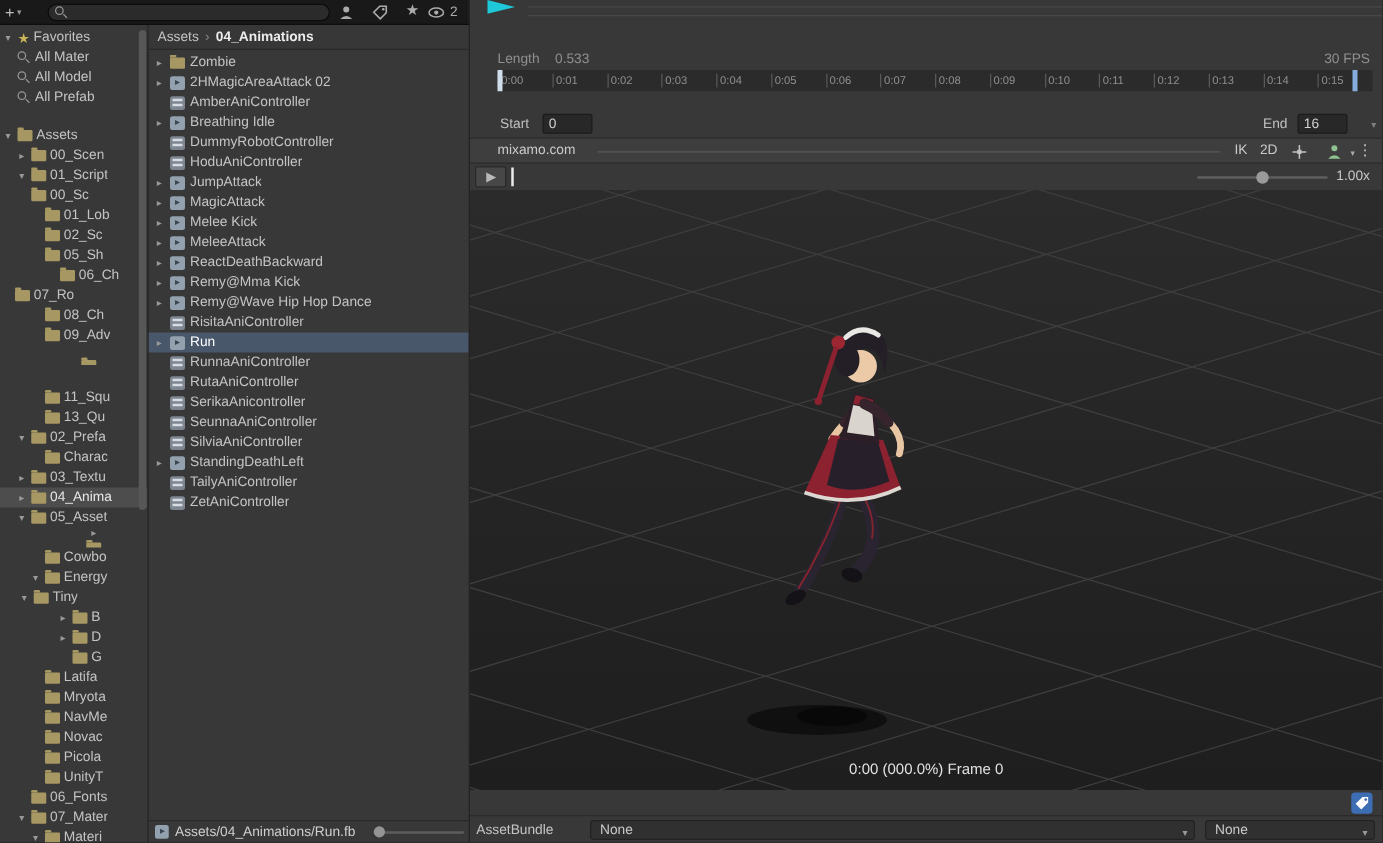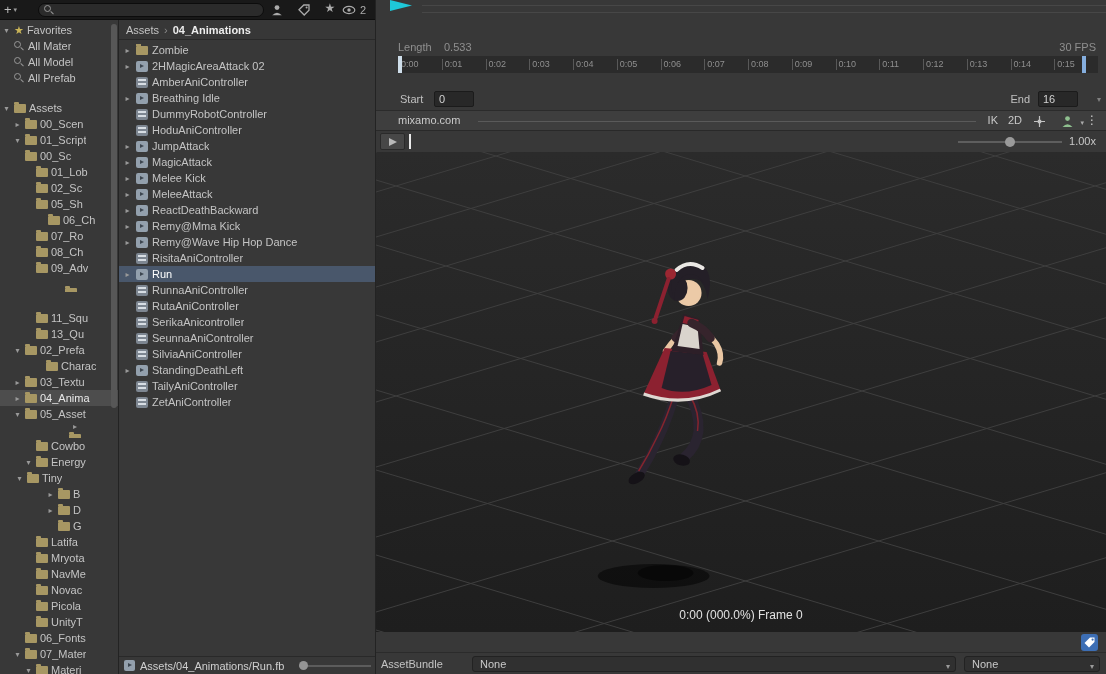--- a/index.html
+++ b/index.html
@@ -208,21 +208,21 @@
         <div class="trow st-none" style="padding-left: 24px;">
           <span class="arrow"></span>
           <span class="fico"></span>
           <span class="lbl">05_Sh</span>
         </div>
         <div class="trow st-none" style="padding-left: 36px;">
           <span class="arrow"></span>
           <span class="fico"></span>
           <span class="lbl">06_Ch</span>
         </div>
-        <div class="trow st-none" style="padding-left: 24px;">
+        <div class="trow st-none" style="">
           <span class="arrow"></span>
           <span class="fico"></span>
           <span class="lbl">07_Ro</span>
         </div>
         <div class="trow st-none" style="padding-left: 24px;">
           <span class="arrow"></span>
           <span class="fico"></span>
           <span class="lbl">08_Ch</span>
         </div>
         <div class="trow st-none" style="padding-left: 24px;">
@@ -243,21 +243,21 @@
         <div class="trow st-none" style="padding-left: 24px;">
           <span class="arrow"></span>
           <span class="fico"></span>
           <span class="lbl">13_Qu</span>
         </div>
         <div class="trow st-open" style="padding-left: 13px;">
           <span class="arrow"></span>
           <span class="fico"></span>
           <span class="lbl">02_Prefa</span>
         </div>
-        <div class="trow st-none" style="padding-left: 24px; margin-left: 10px;">
+        <div class="trow st-none" style="padding-left: 24px;">
           <span class="arrow"></span>
           <span class="fico"></span>
           <span class="lbl">Charac</span>
         </div>
         <div class="trow st-closed" style="padding-left: 13px;">
           <span class="arrow"></span>
           <span class="fico"></span>
           <span class="lbl">03_Textu</span>
         </div>
         <div class="trow selected st-closed" style="padding-left: 13px;">

